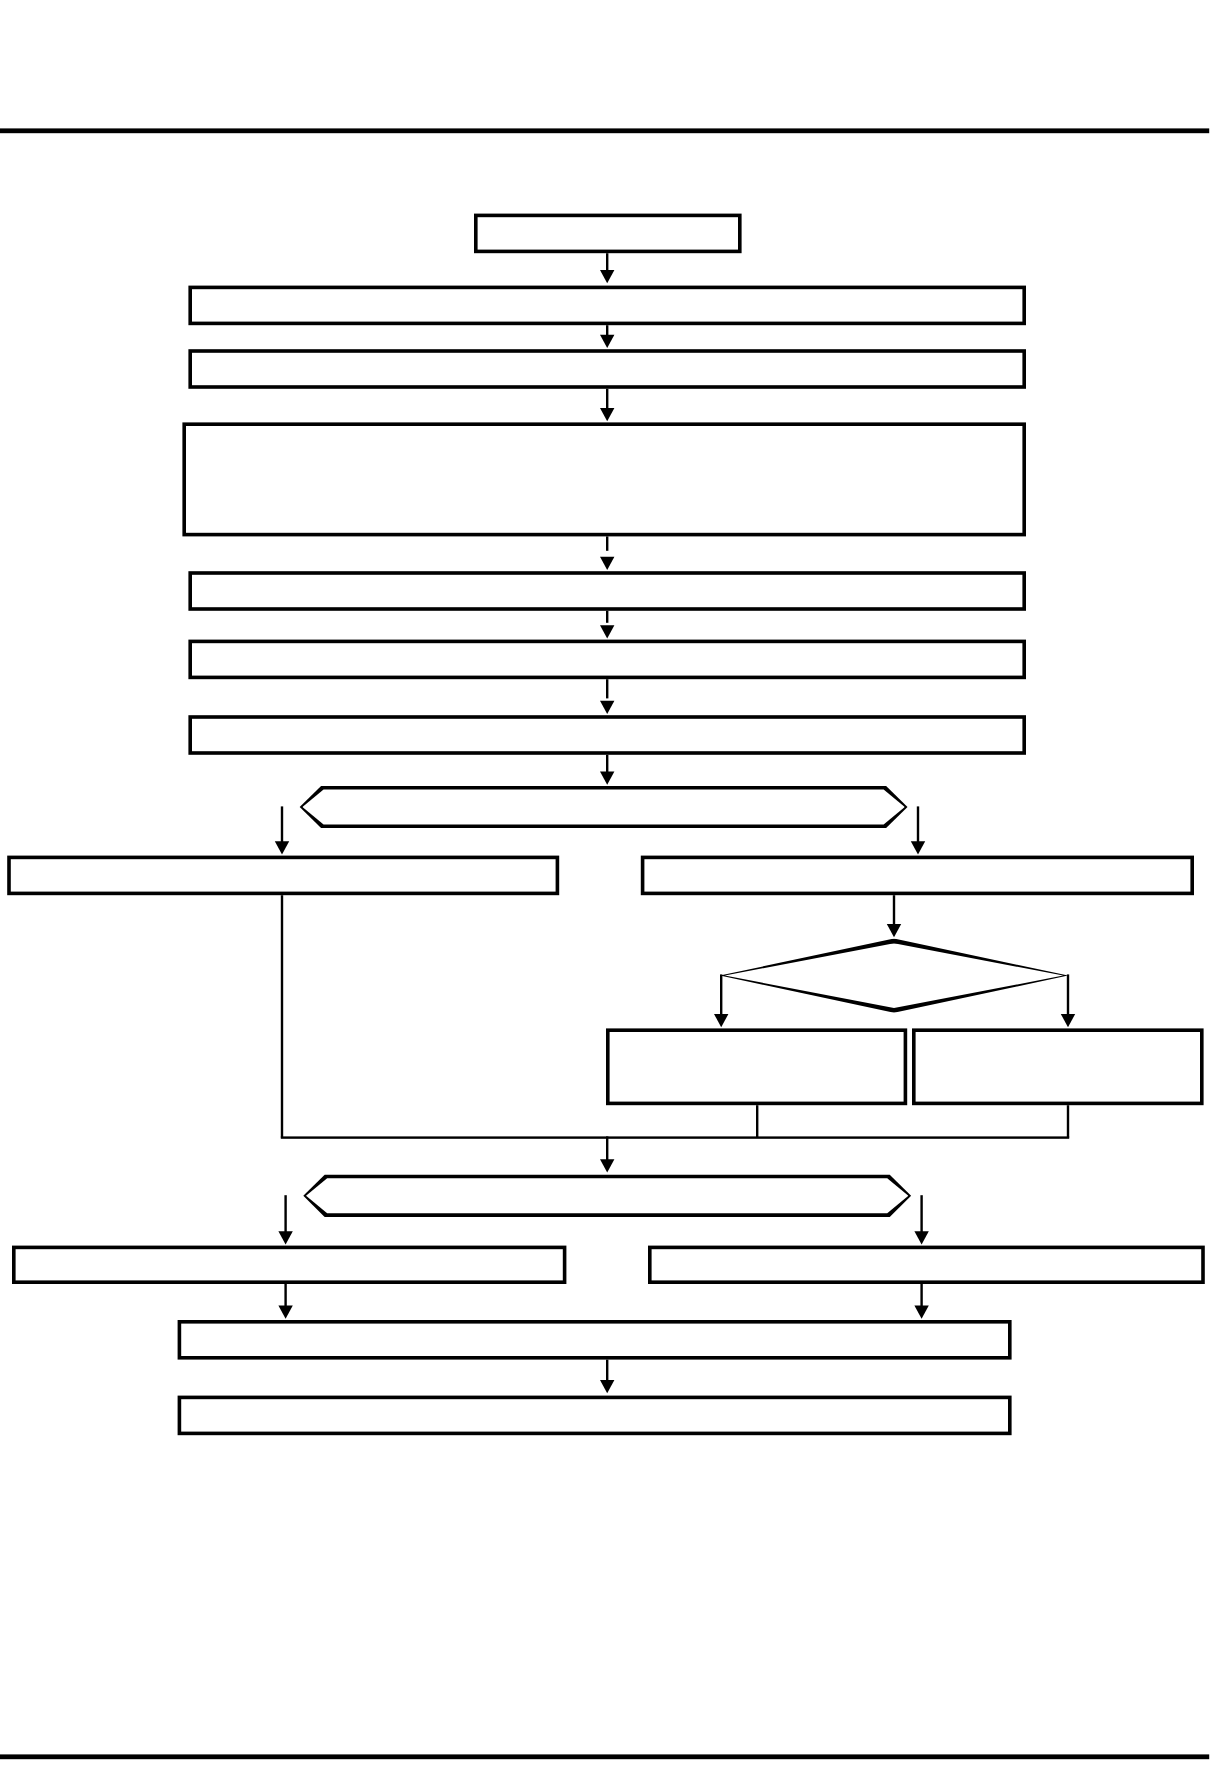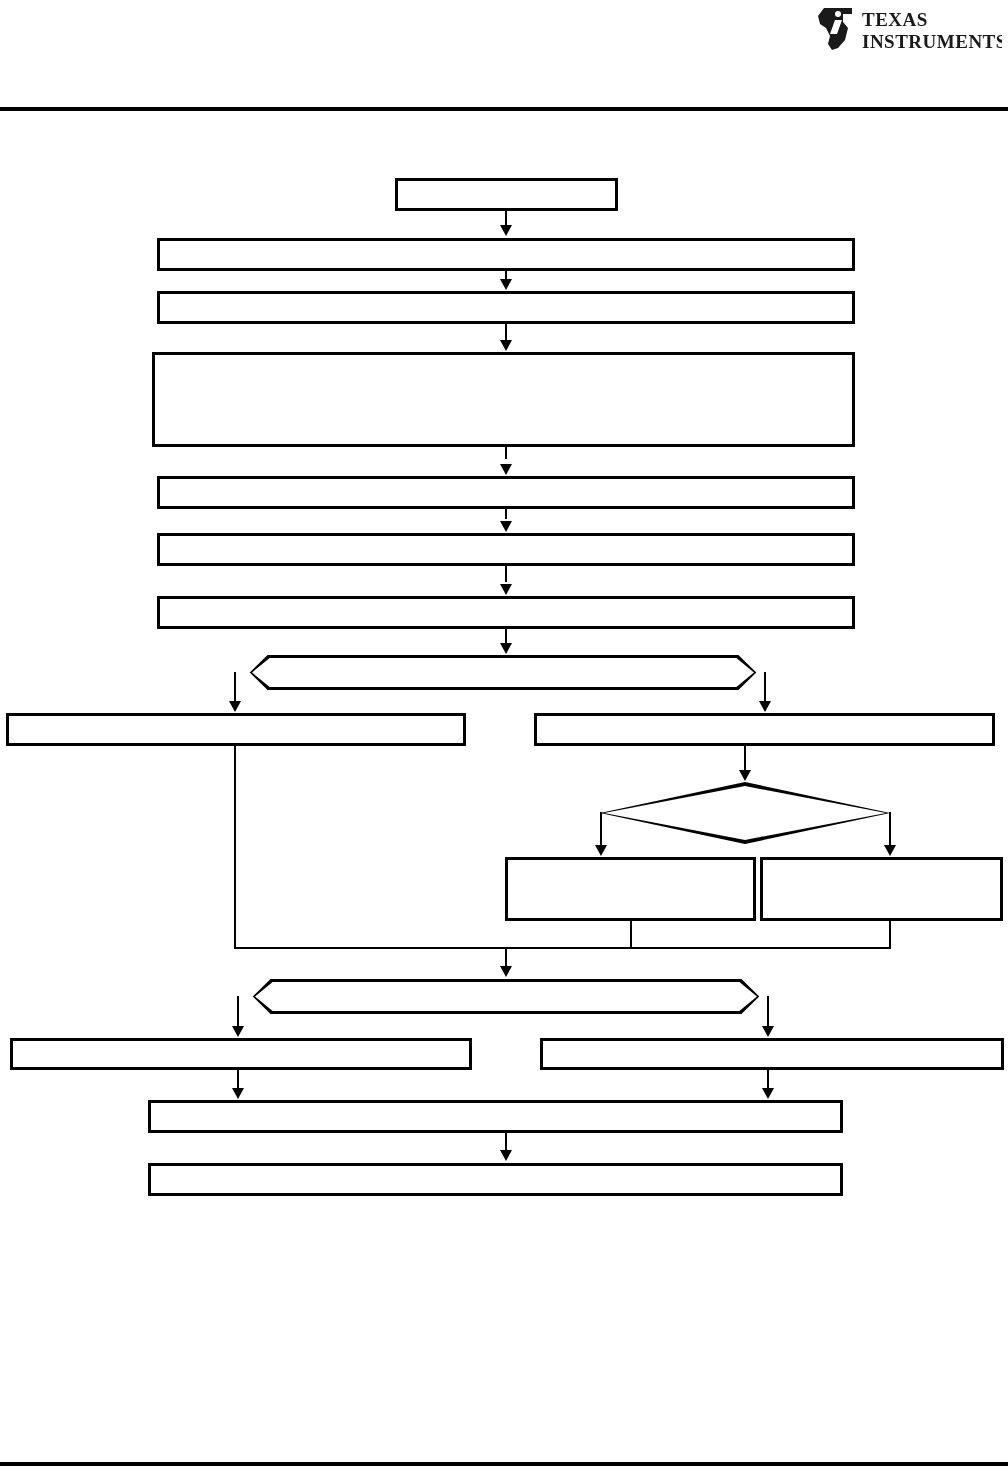--- a/index.html
+++ b/index.html
@@ -123,33 +123,20 @@
     border-left: 6px solid transparent;
     border-right: 6px solid transparent;
     border-top: 11px solid #000000;
   }
 </style>
 </head>
 <body>
 
 <div class="page">
 
-  <div class="ti-logo">
-    <svg width="190" height="48" viewBox="0 0 190 48" xmlns="http://www.w3.org/2000/svg">
-
-      <path d="M12 2 L40 2 L40 8 L31 8 L31 16 L36 22 L33 34 L26 42 L20 44 L16 38 L18 30 L14 22 L8 18 L6 10 L12 2 Z" fill="#1a1a1a"></path>
-
-      <circle cx="26" cy="8" r="3" fill="#ffffff"></circle>
-      <path d="M23 14 L30 14 L25 28 L18 28 Z" fill="#ffffff"></path>
-
-      <text x="50" y="20" font-family="'Liberation Serif', serif" font-size="19" font-weight="bold" letter-spacing="0.5" fill="#1a1a1a">TEXAS</text>
-
-      <text x="50" y="42" font-family="'Liberation Serif', serif" font-size="19" font-weight="bold" letter-spacing="0.5" fill="#1a1a1a">INSTRUMENTS</text>
-    </svg>
-  </div>
 
   <div class="header-rule"></div>
 
   <div>
 
     <div class="node" style="left:395px; top:178px; width:223px; height:33px;"></div>
     <div class="vline" style="left:505px; top:211px; height:16px;"></div>
     <div class="arrowhead" style="left:500px; top:225px;"></div>
 
     <div class="node" style="left:157px; top:238px; width:698px; height:33px;"></div>

